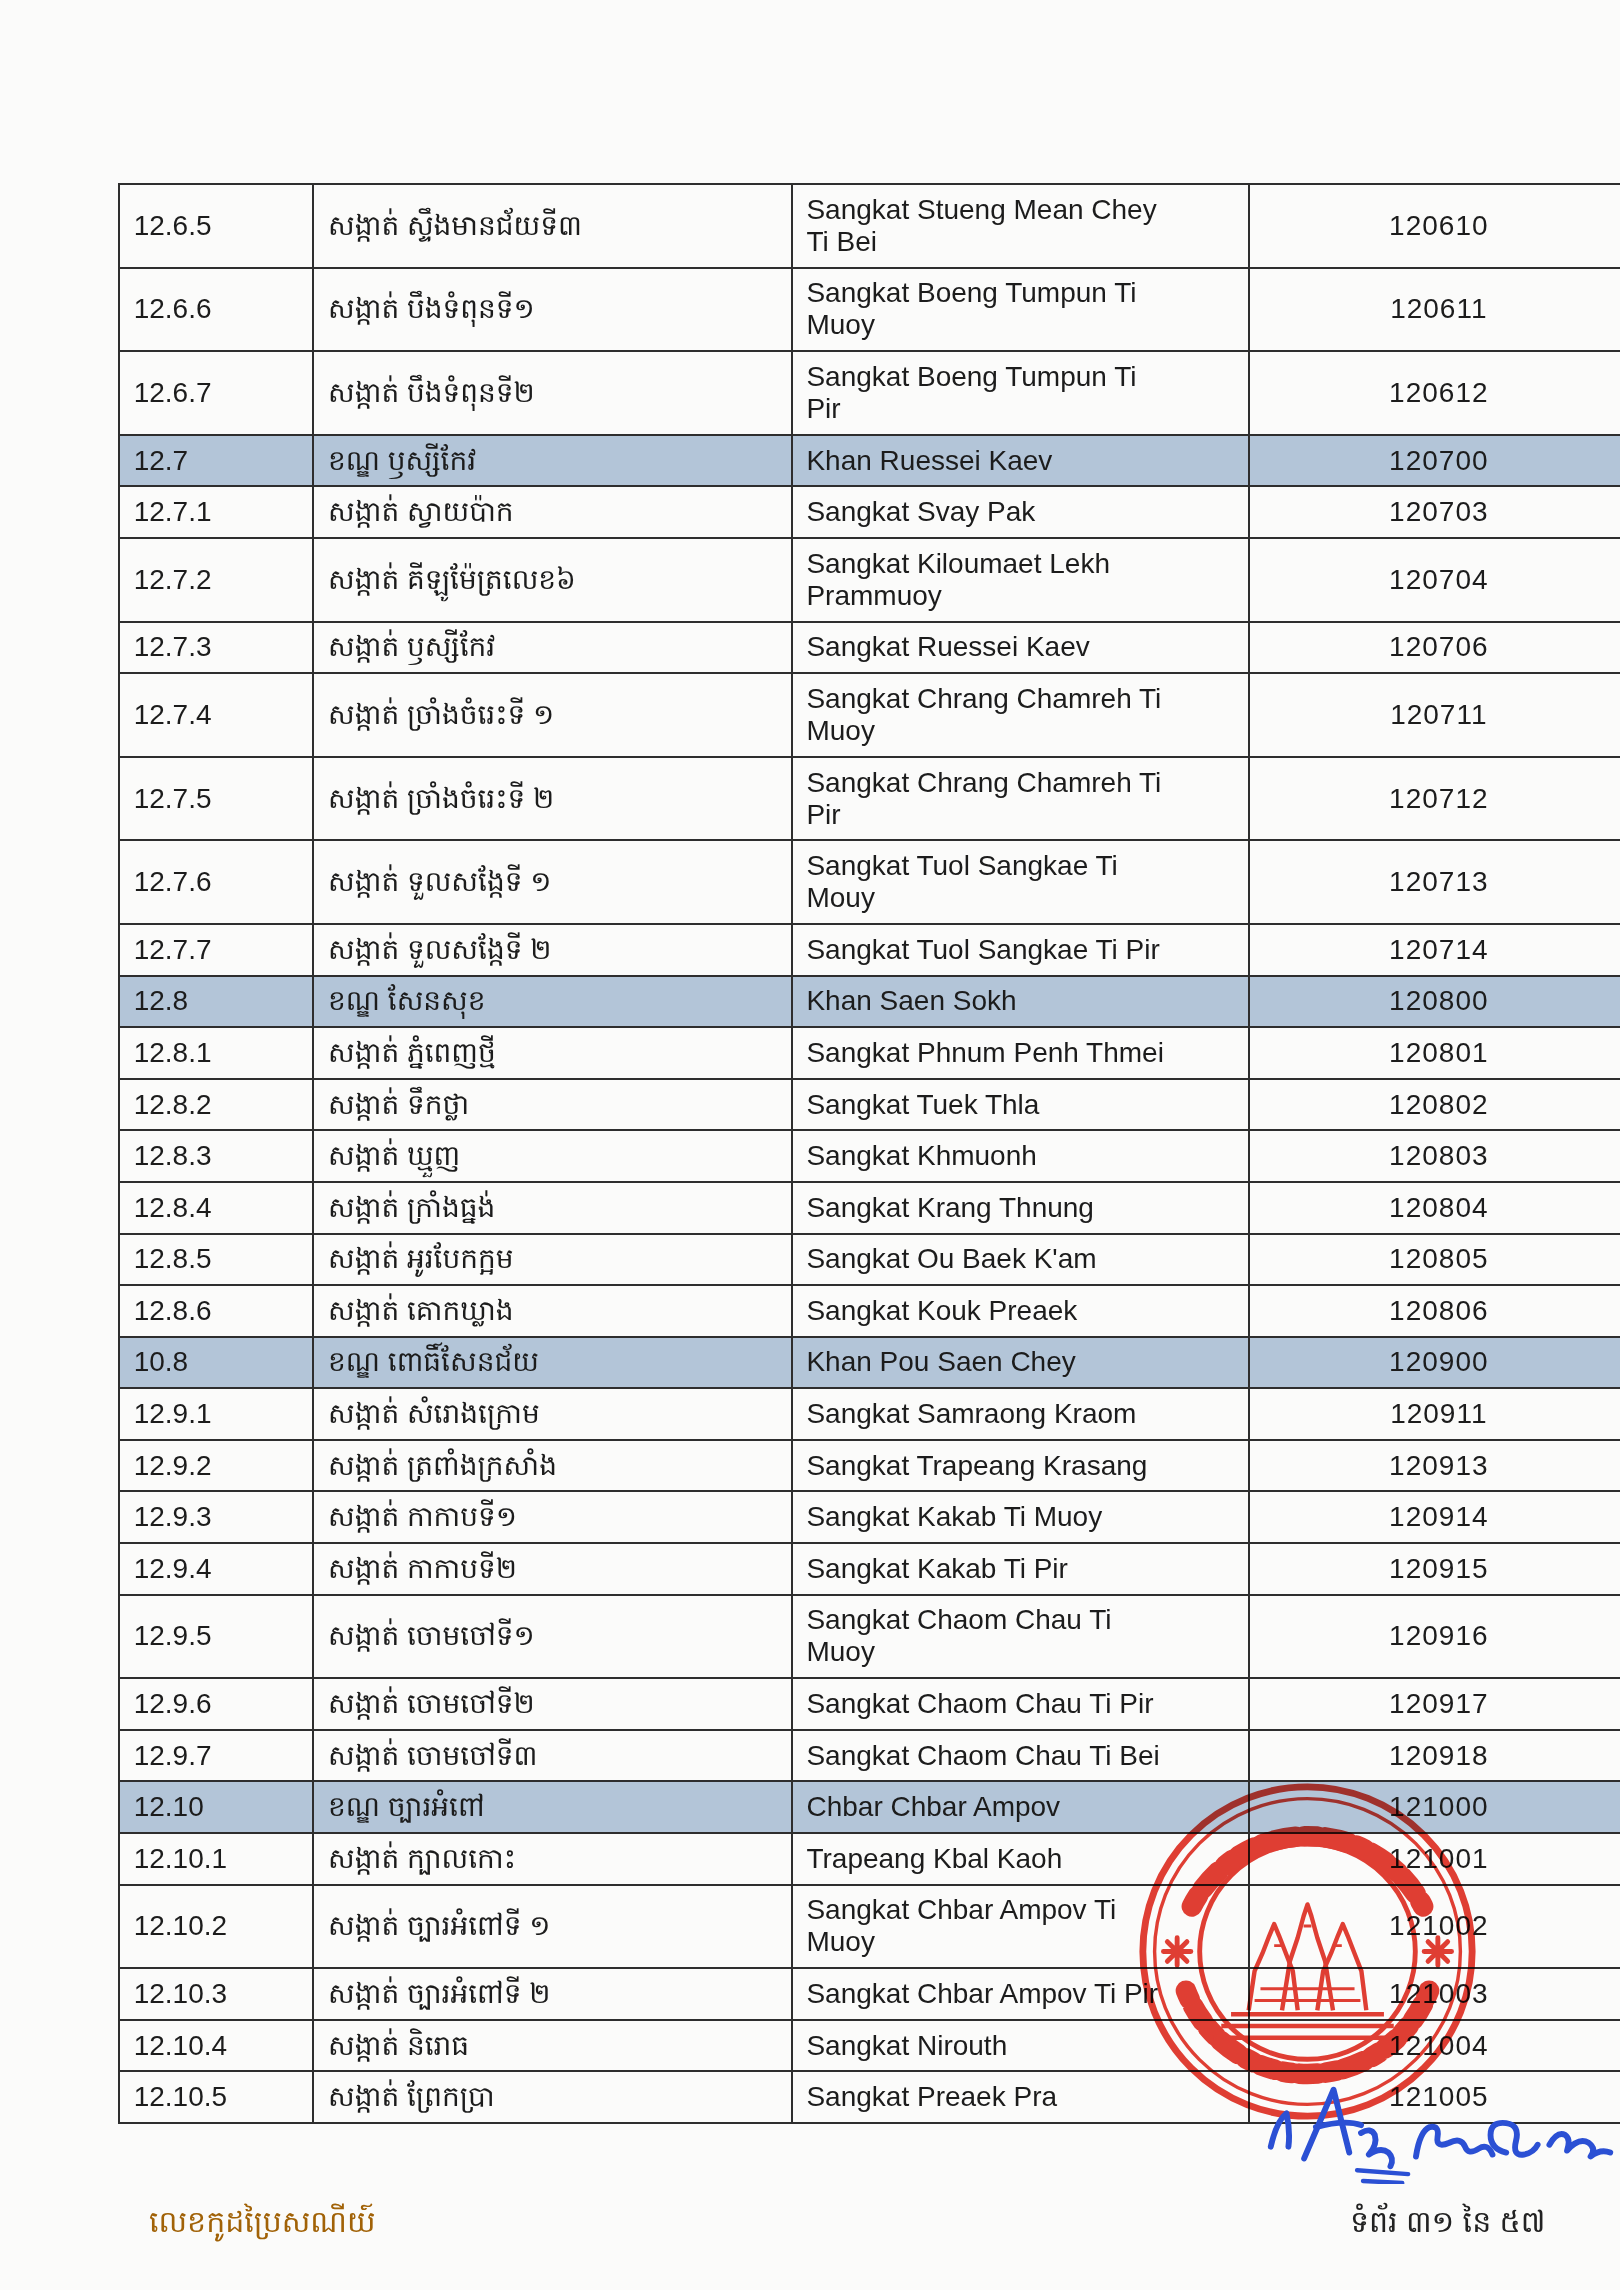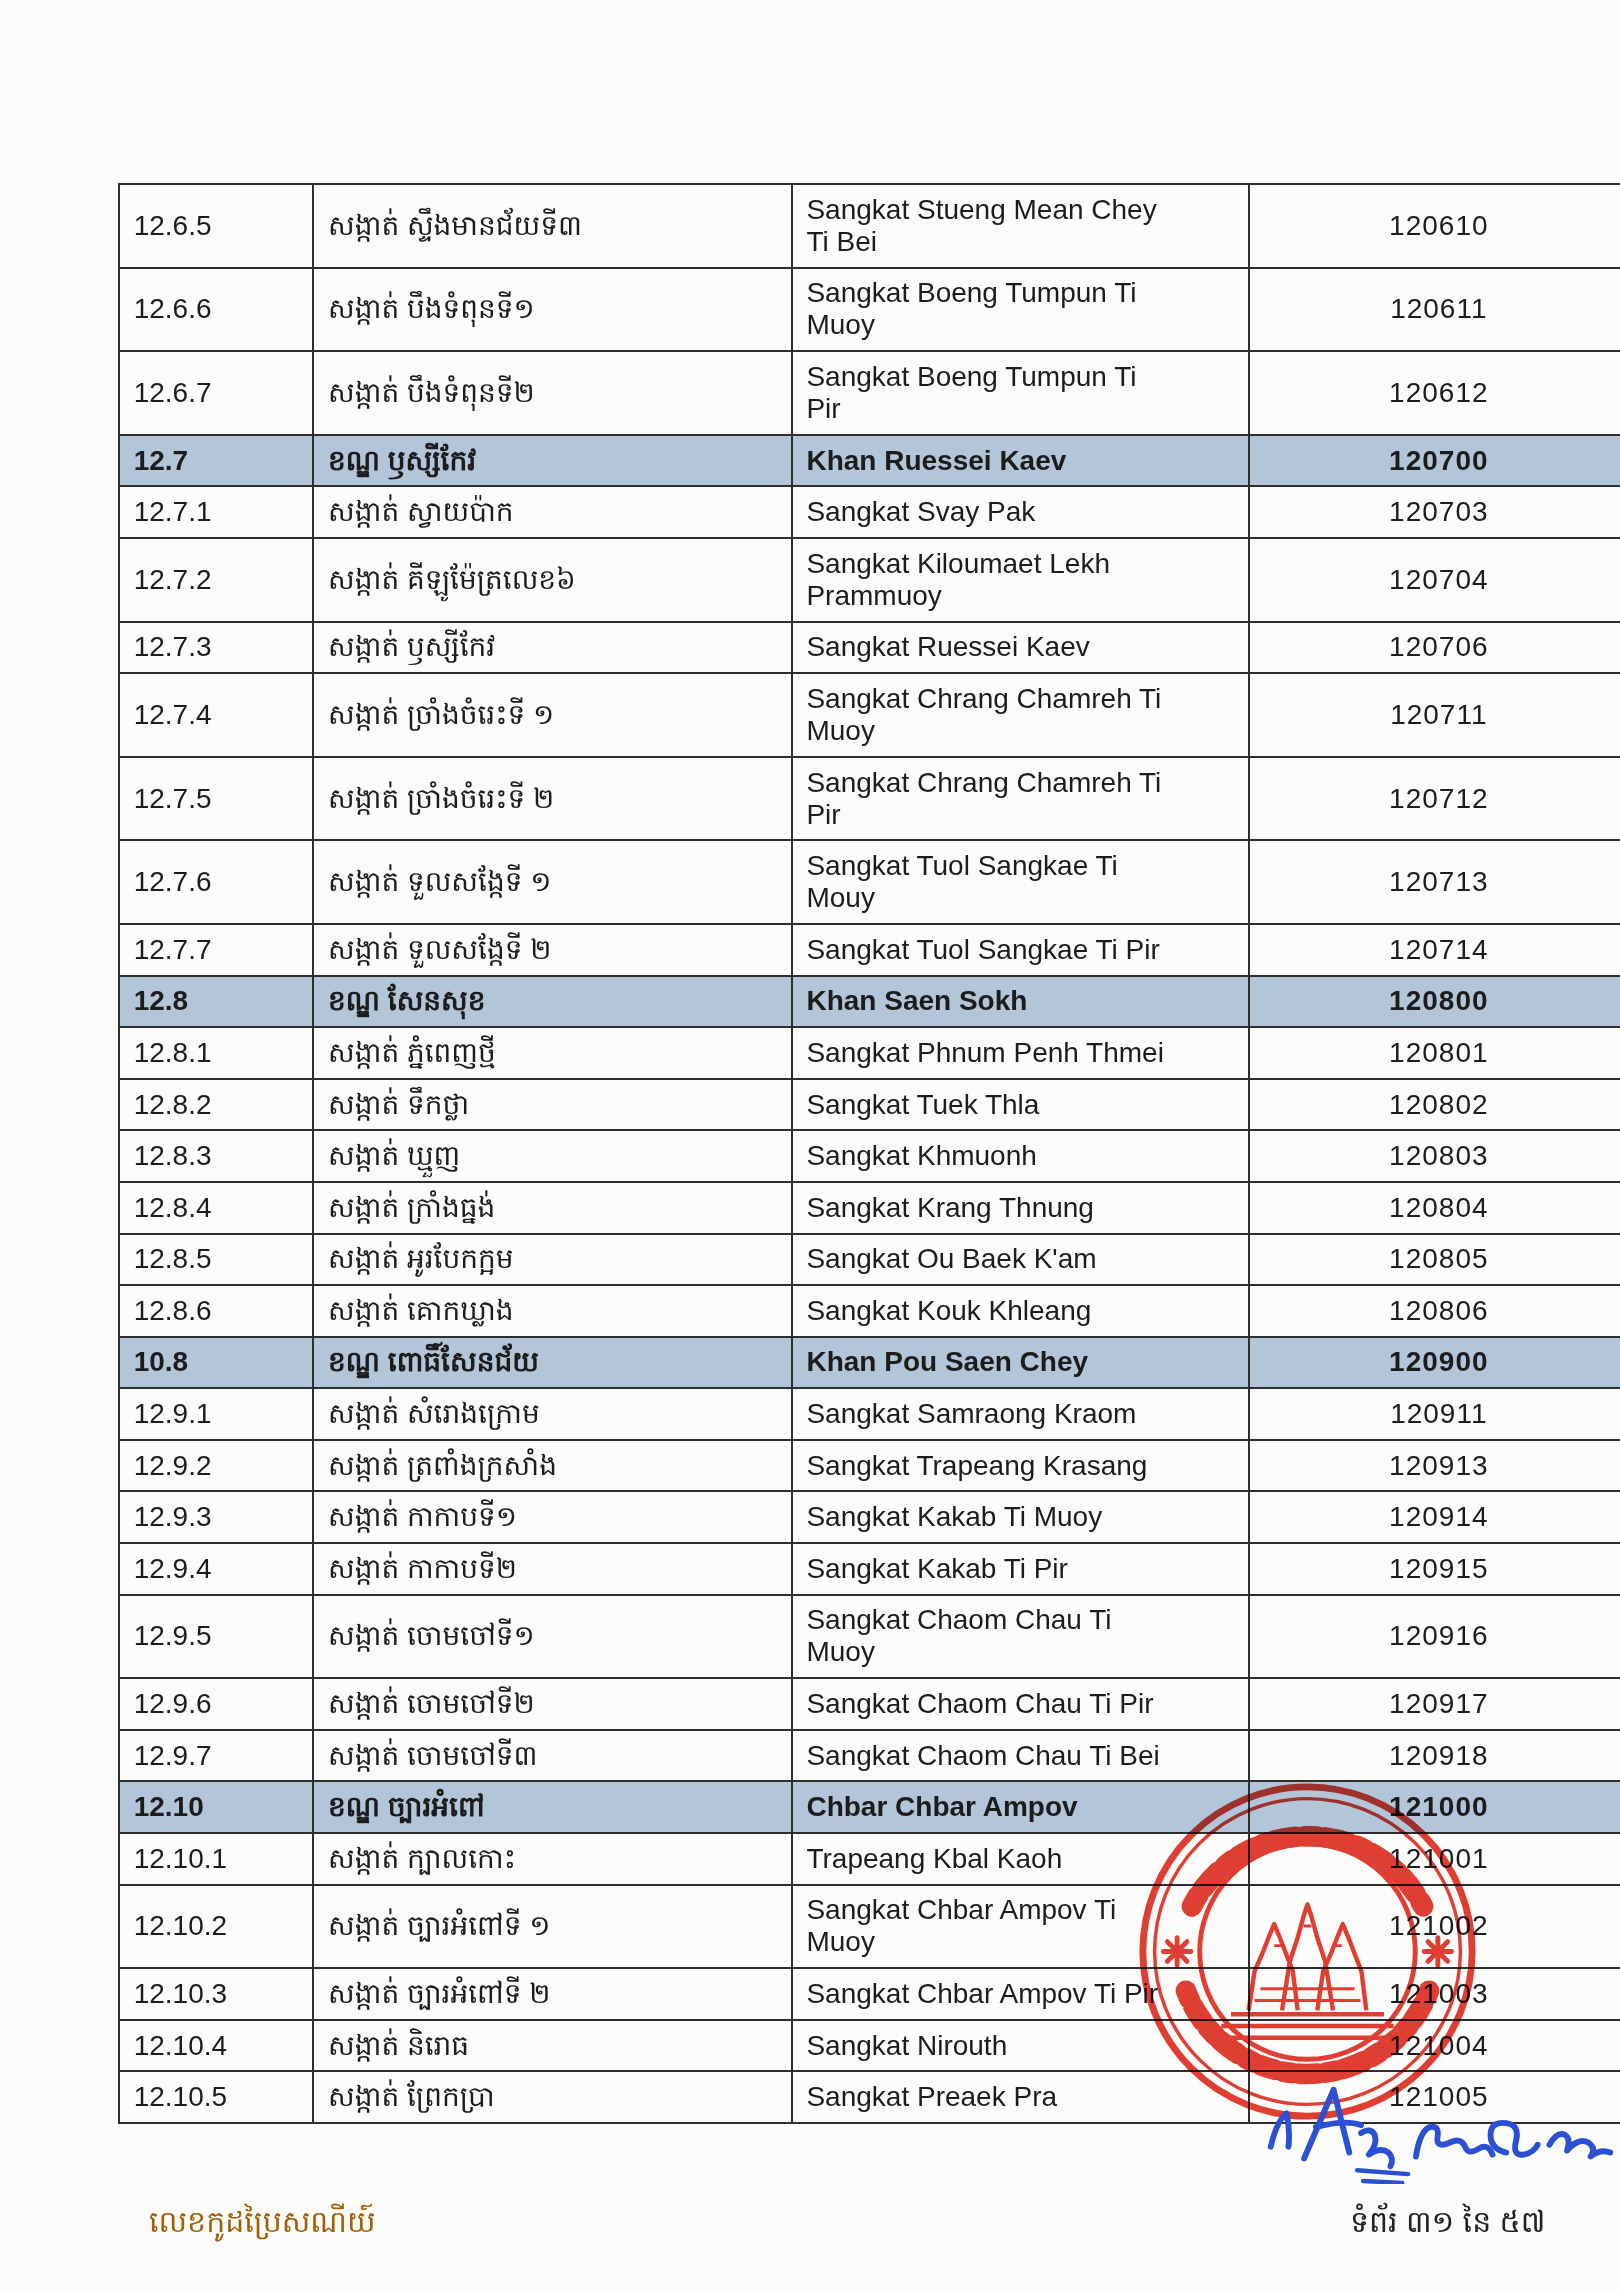--- a/index.html
+++ b/index.html
@@ -34,21 +34,21 @@
     line-height:32px;
     color:var(--text);
   }
   table.codes{border:2.9px solid var(--border);}
   td.c-no{width:165px;padding-left:25.5px;}
   td.c-kh{width:449px;padding-left:27.4px;font-size:29px;}
   td.c-en{width:428px;padding-left:23.5px;white-space:pre-line;}
   td.c-code{width:350px;text-align:center;letter-spacing:1px;}
   tr.khan td{
     background:var(--khan-bg);
-    font-weight:bold;
+    font-weight:normal;
     border-top:2.9px solid var(--border);
     border-bottom:2.9px solid var(--border);
   }
   .footer-left{
     position:absolute;left:149px;top:2203px;
     font-size:30px;color:#a16207;
   }
   .footer-right{
     position:absolute;left:1350px;top:2203px;
     font-size:30px;color:#222;
@@ -178,21 +178,21 @@
         </tr>
         <tr class="sangkat">
           <td class="c-no">12.8.5</td>
           <td class="c-kh">សង្កាត់ អូរបែកក្អម</td>
           <td class="c-en">Sangkat Ou Baek K'am</td>
           <td class="c-code">120805</td>
         </tr>
         <tr class="sangkat">
           <td class="c-no">12.8.6</td>
           <td class="c-kh">សង្កាត់ គោកឃ្លាង</td>
-          <td class="c-en">Sangkat Kouk Khleang</td>
+          <td class="c-en">Sangkat Kouk Preaek</td>
           <td class="c-code">120806</td>
         </tr>
         <tr class="khan">
           <td class="c-no">10.8</td>
           <td class="c-kh">ខណ្ឌ ពោធិ៍សែនជ័យ</td>
           <td class="c-en">Khan Pou Saen Chey</td>
           <td class="c-code">120900</td>
         </tr>
         <tr class="sangkat">
           <td class="c-no">12.9.1</td>

